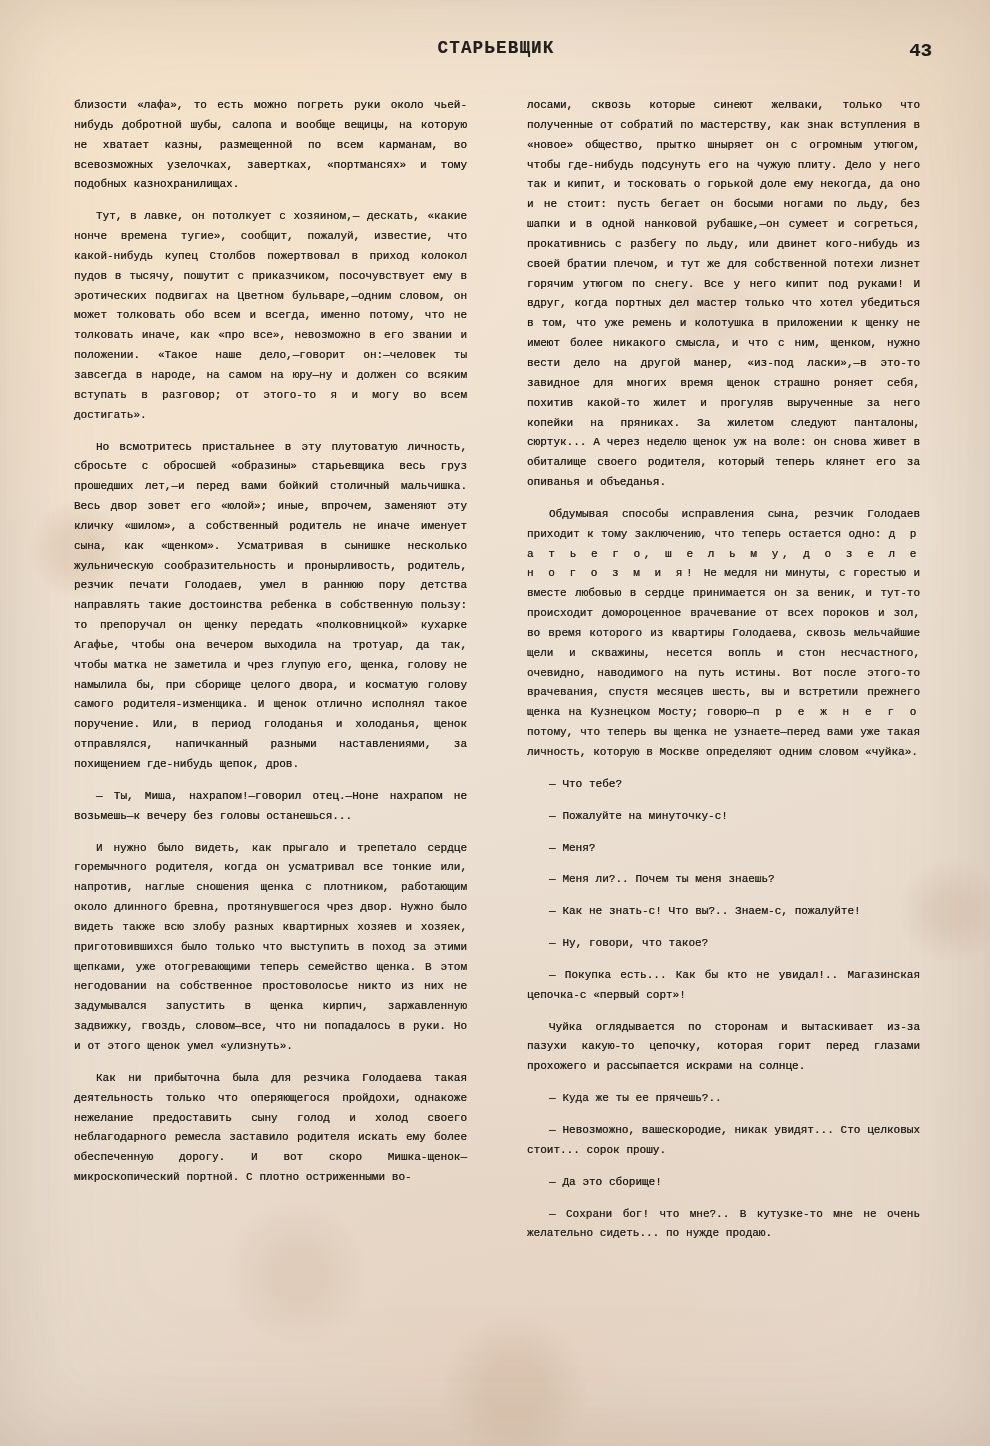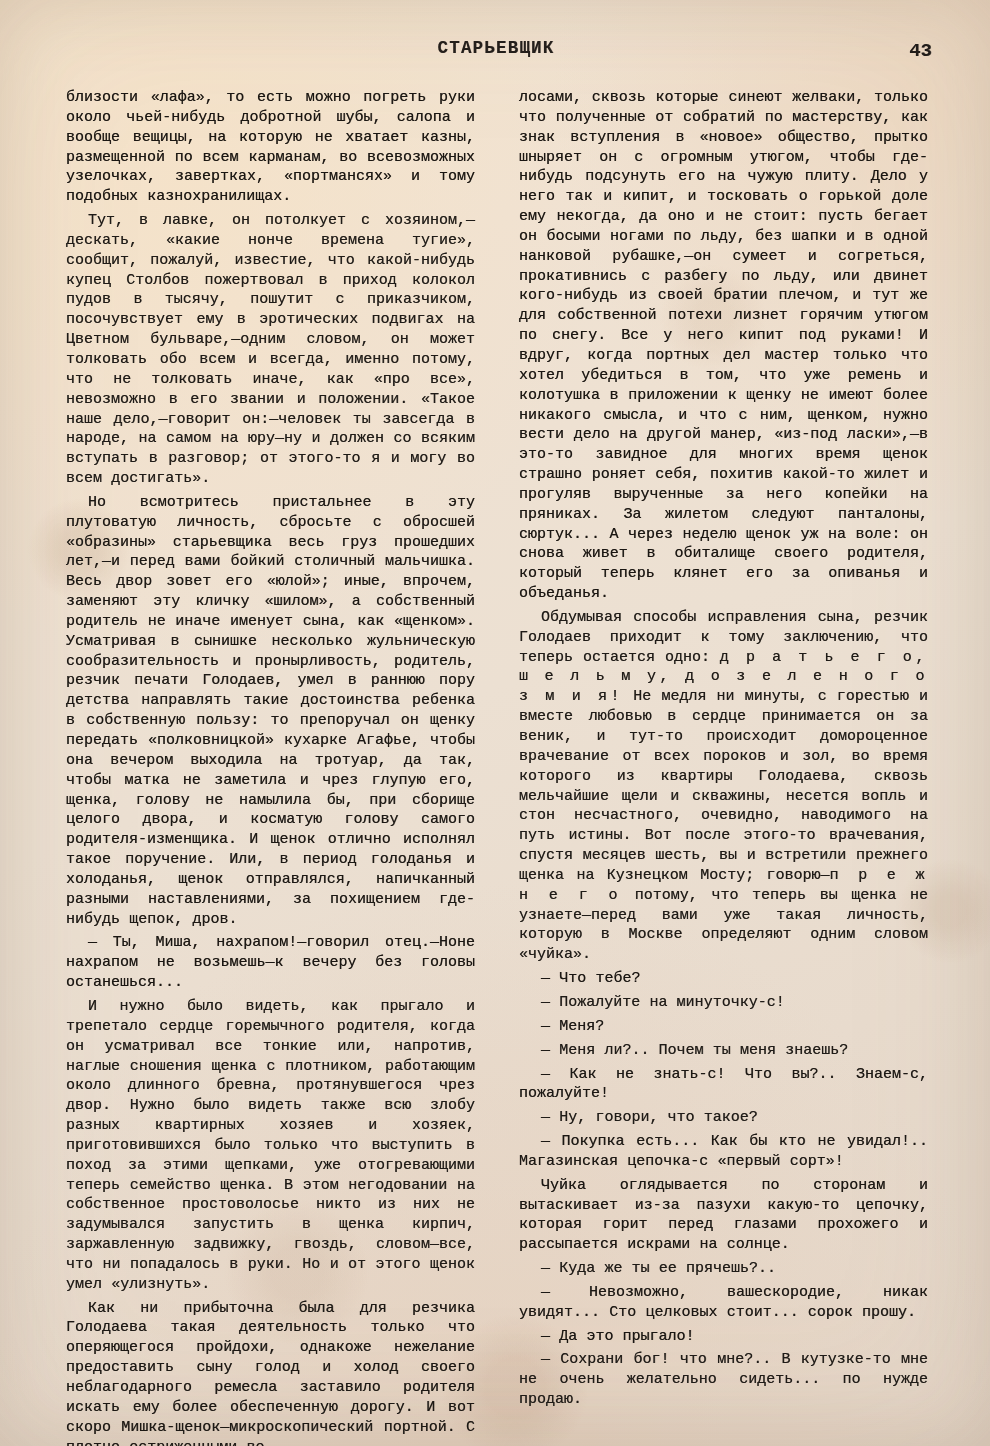--- a/index.html
+++ b/index.html
@@ -94,22 +94,22 @@
     right: 58px;
     display: flex;
     gap: 36px;
   }
   .col {
     width: 417px;
     flex: 0 0 417px;
   }
 
   p.para {
-    margin: 4px;
-    font-size: 15px;
+    margin: 12px;
+    font-size: 11px;
     line-height: 19.85px;
     text-align: justify;
     text-align-last: left;
     text-indent: 22px;
     hyphens: manual;
     color: #1e1a16;
     text-shadow:
       0.32px 0 0 rgba(30,26,22,0.42),
       -0.22px 0 0 rgba(30,26,22,0.22),
       0 0.25px 0 rgba(30,26,22,0.18);
@@ -160,19 +160,19 @@
         <p class="para dialog ink-a">— Что тебе?</p>
         <p class="para dialog ink-b">— Пожалуйте на минуточку-с!</p>
         <p class="para dialog ink-c">— Меня?</p>
         <p class="para dialog ink-b">— Меня ли?.. Почем ты меня знаешь?</p>
         <p class="para dialog ink-c">— Как не знать-с! Что вы?.. Знаем-с, пожалуйте!</p>
         <p class="para dialog ink-b">— Ну, говори, что такое?</p>
         <p class="para dialog ink-c">— Покупка есть... Как бы кто не увидал!.. Магазинская цепочка-с «первый сорт»!</p>
         <p class="para ink-a">Чуйка оглядывается по сторонам и вытаскивает из-за пазухи какую-то цепочку, которая горит перед глазами прохожего и рассыпается искрами на солнце.</p>
         <p class="para dialog ink-b">— Куда же ты ее прячешь?..</p>
         <p class="para dialog ink-c">— Невозможно, вашескородие, никак увидят... Сто целковых стоит... сорок прошу.</p>
-        <p class="para dialog ink-a">— Да это прыгало!</p>
+        <p class="para dialog ink-a">— Да это сборище!</p>
         <p class="para dialog ink-b">— Сохрани бог! что мне?.. В кутузке-то мне не очень желательно сидеть... по нужде продаю.</p>
       </div>
 
     </div>
   </div>
 </div>
 
 </body></html>

